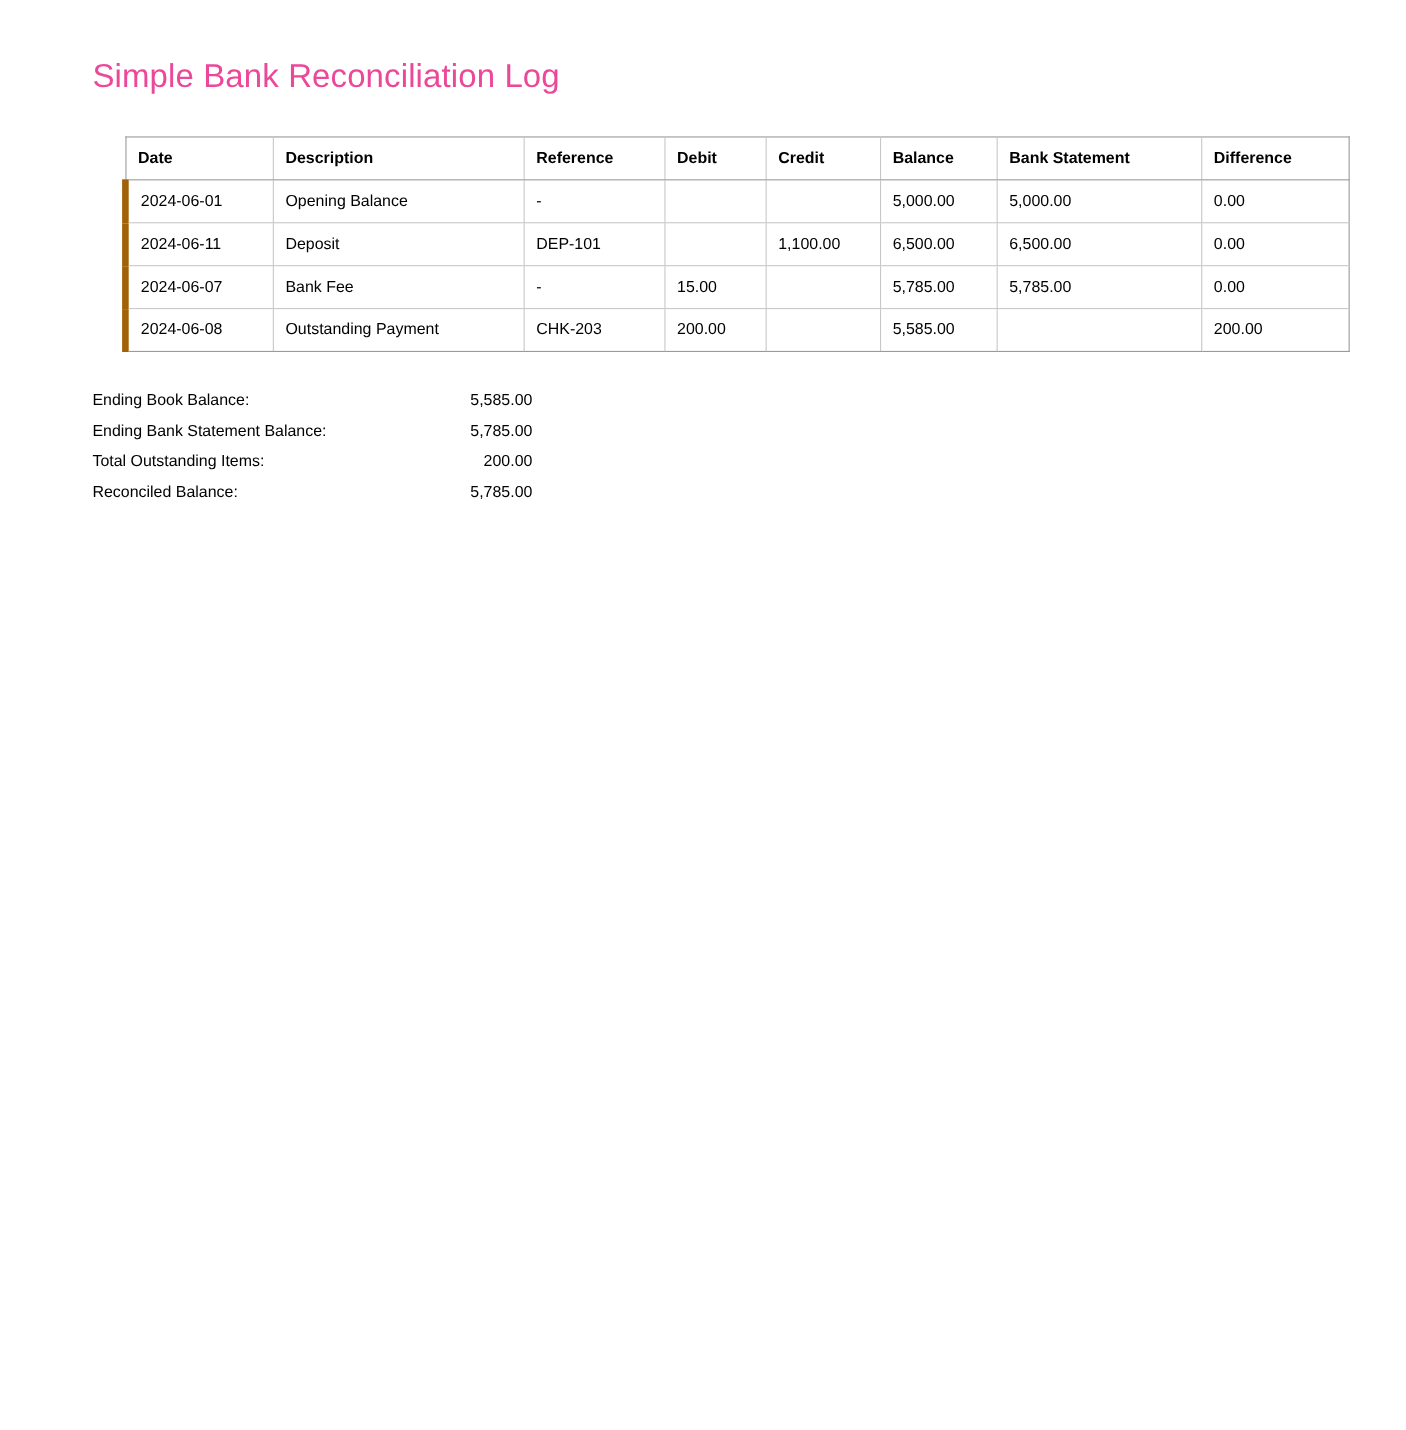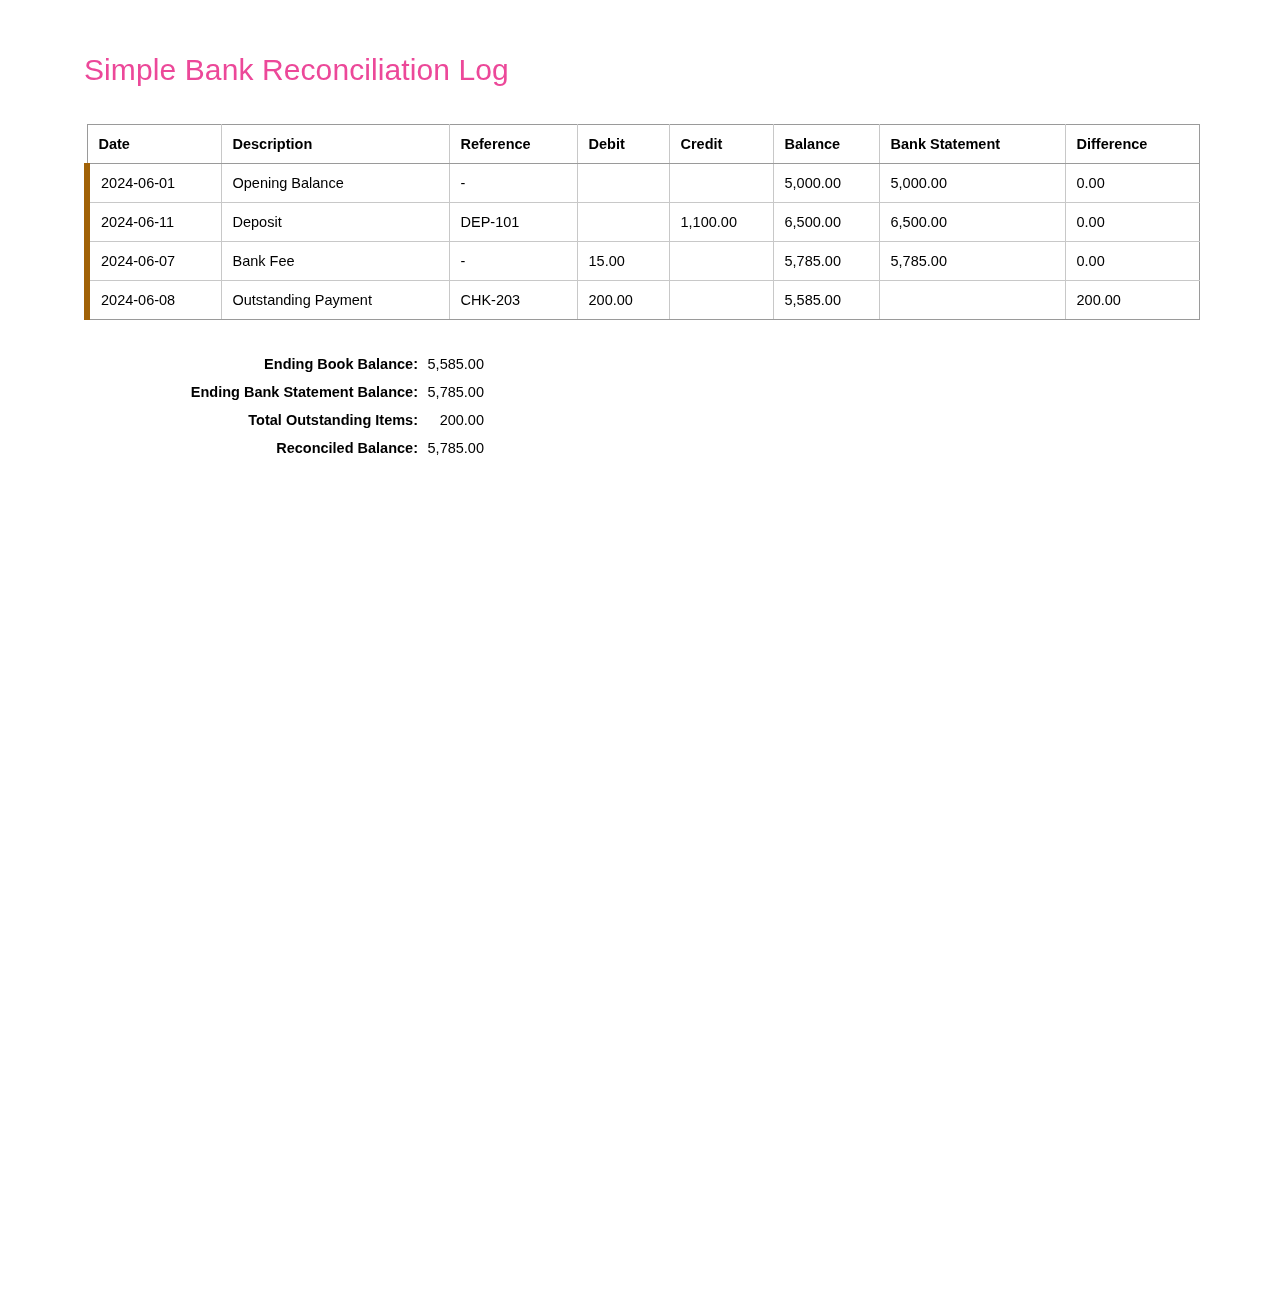--- a/index.html
+++ b/index.html
@@ -26,20 +26,21 @@
     margin: 0 0 36px 0;
     letter-spacing: 0.1px;
     color: #ec4899;
   }
   table.recon-table {
     border-collapse: collapse;
     width: 1112px;
     table-layout: fixed;
     border: 1px solid #9a9a9a;
     font-size: 14.5px;
+    margin-left: 27px;
   }
   table.recon-table th,
   table.recon-table td {
     border: 1px solid #c8c8c8;
     padding: 9px 11px;
     text-align: left;
     vertical-align: middle;
     height: 20px;
     overflow: hidden;
     white-space: nowrap;
@@ -67,24 +68,24 @@
   .summary {
     margin-top: 36px;
     font-size: 14.5px;
   }
   .summary-row {
     display: flex;
     align-items: baseline;
     height: 28px;
   }
   .summary-label {
-    font-weight: bold;
+    font-weight: normal;
     width: 334px;
     flex: 0 0 334px;
-    text-align: right;
+    text-align: left;
     white-space: nowrap;
   }
   .summary-value {
     width: 66px;
     flex: 0 0 66px;
     text-align: right;
     white-space: nowrap;
   }
 </style>
 </head>

